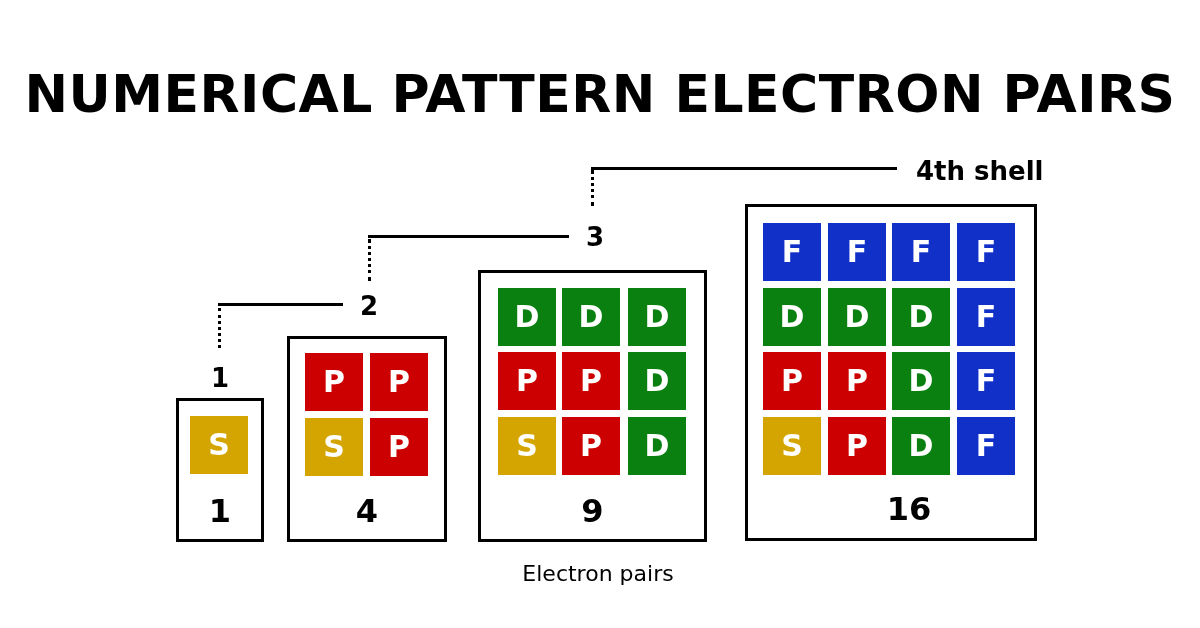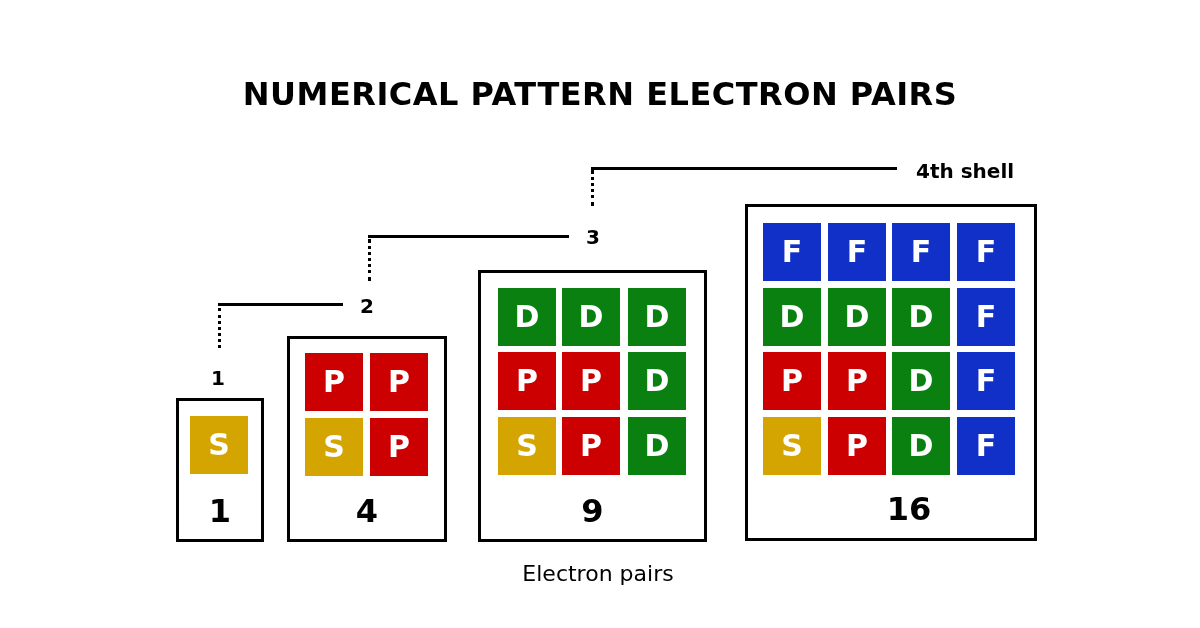--- a/index.html
+++ b/index.html
@@ -1,23 +1,23 @@
 <!DOCTYPE html>
 <html><head>
 <meta charset="utf-8">
 <style>
   html,body{margin:0;padding:0;background:#ffffff;}
   body{width:1200px;height:628px;position:relative;overflow:hidden;font-family:"DejaVu Sans","Liberation Sans",sans-serif;color:#000;}
-  .title{position:absolute;left:0;top:70px;width:1200px;text-align:center;font-size:32px;font-weight:bold;letter-spacing:0.5px;line-height:48px;}
+  .title{position:absolute;left:0;top:70px;width:1200px;text-align:center;font-size:52px;font-weight:bold;letter-spacing:0.5px;line-height:48px;}
   .box{position:absolute;border:3px solid #000;box-sizing:border-box;background:#fff;}
   .cell{position:absolute;width:58px;height:58px;color:#fff;font-weight:bold;font-size:30px;line-height:58px;text-align:center;}
   .count{position:absolute;font-weight:bold;font-size:32px;text-align:center;line-height:36px;}
   .hline{position:absolute;height:3px;background:#000;}
   .dots{position:absolute;width:0;border-left:3px dotted #000;}
-  .lbl{position:absolute;font-weight:bold;font-size:20px;line-height:24px;}
+  .lbl{position:absolute;font-weight:bold;font-size:26px;line-height:24px;}
   .footer{position:absolute;left:0;width:1196px;top:560px;text-align:center;font-weight:normal;font-size:22px;line-height:28px;}
 </style>
 </head>
 <body>
 
 <div class="title">NUMERICAL PATTERN ELECTRON PAIRS</div>
 
 <div class="lbl" style="left:211px;top:366px;">1</div>
 <div class="lbl" style="left:360px;top:294px;">2</div>
 <div class="lbl" style="left:586px;top:225px;">3</div>

